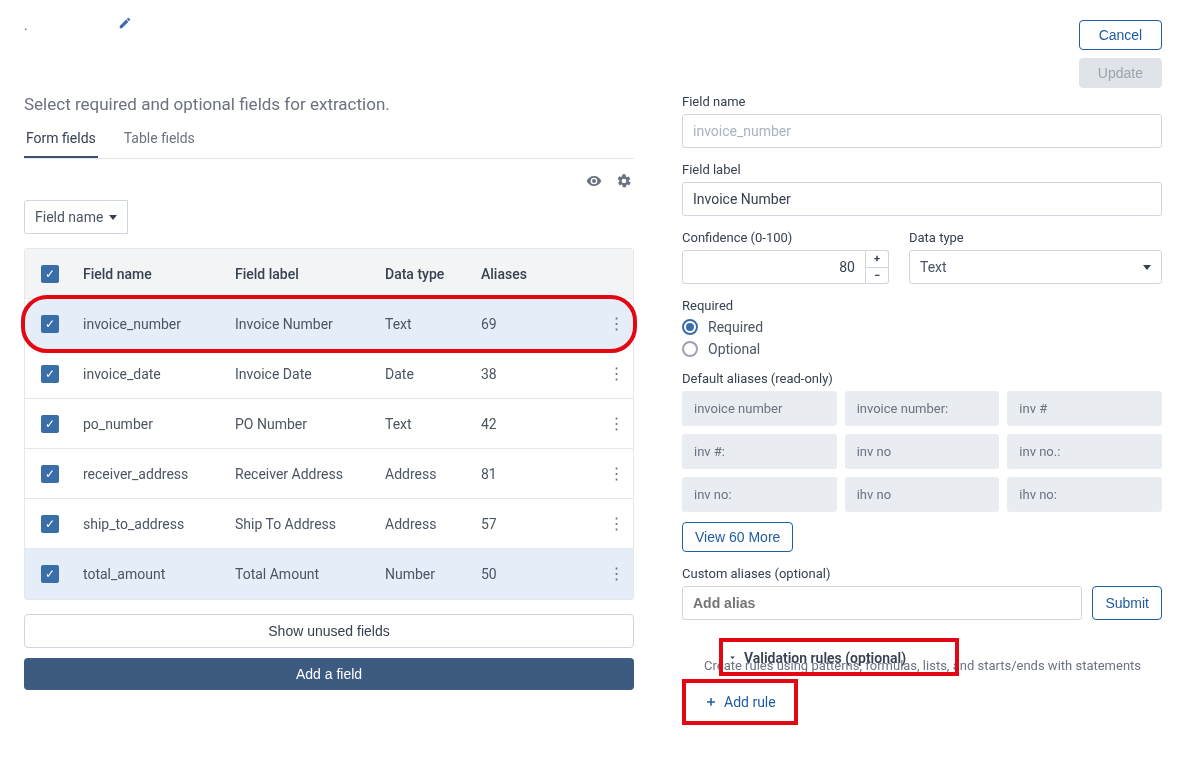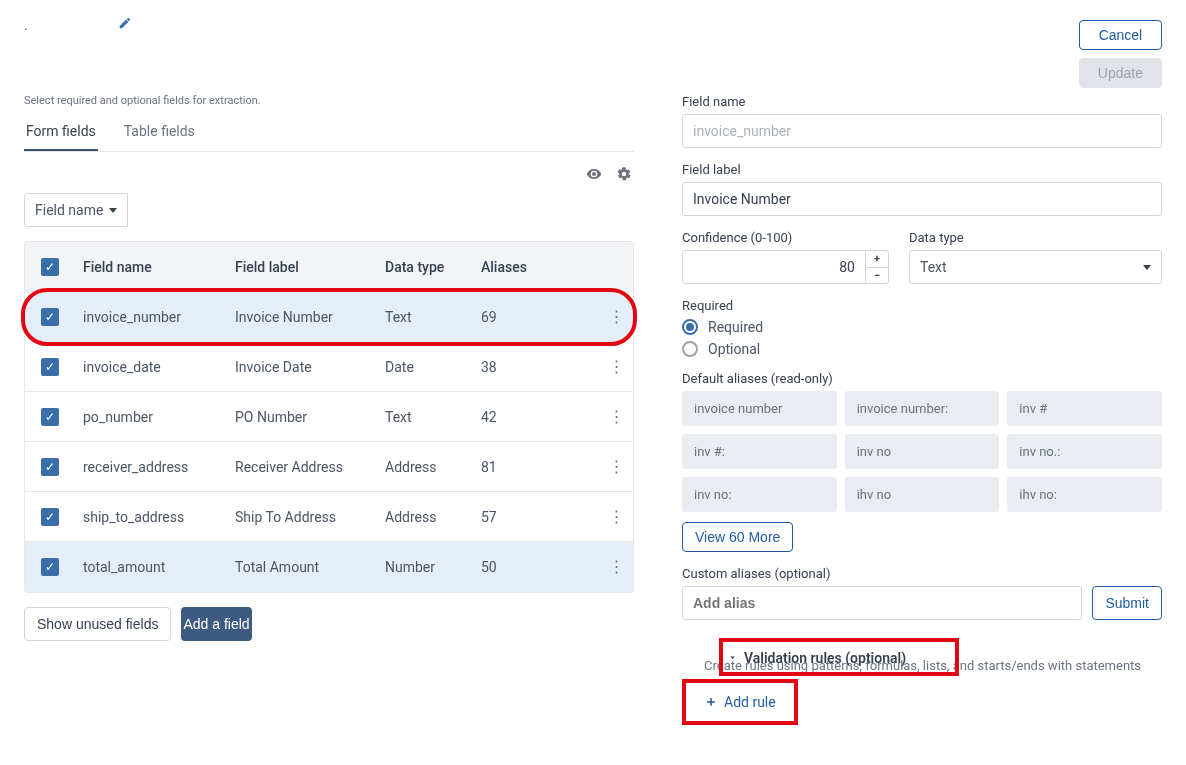--- a/index.html
+++ b/index.html
@@ -70,21 +70,21 @@
   .main-layout {
     display: flex;
     gap: 48px;
     align-items: flex-start;
   }
   .left-col { width: 610px; }
   .right-col { flex: 1; max-width: 480px; }
 
   .subtitle {
     color: var(--text-muted);
-    font-size: 11px;
+    font-size: 17px;
     margin-bottom: 10px;
   }
   .tabs {
     display: flex;
     gap: 24px;
     border-bottom: 1px solid var(--border-light);
     margin-bottom: 14px;
   }
   .tab {
     padding: 6px 2px 10px;
@@ -171,20 +171,21 @@
   .row-highlight {
     outline: 4px solid var(--highlight);
     border-radius: 22px;
     position: relative;
     z-index: 1;
   }
   .below-table {
     display: flex;
     gap: 10px;
     margin-top: 14px;
+    flex-direction: column;
   }
   .btn-outline {
     border: 1px solid var(--border);
     background: #fff;
     color: var(--text-dark);
     padding: 8px 12px;
     border-radius: 4px;
     font-size: 14px;
   }
   .btn-primary {

